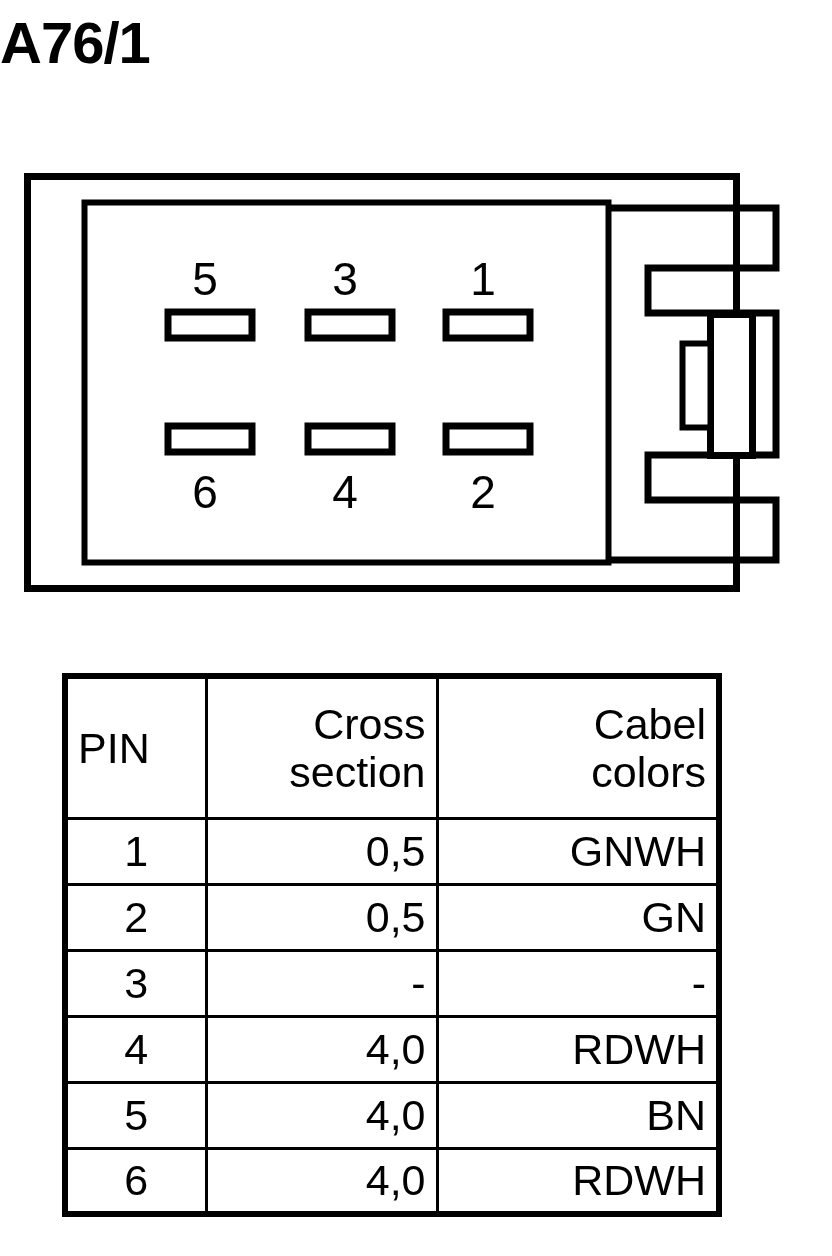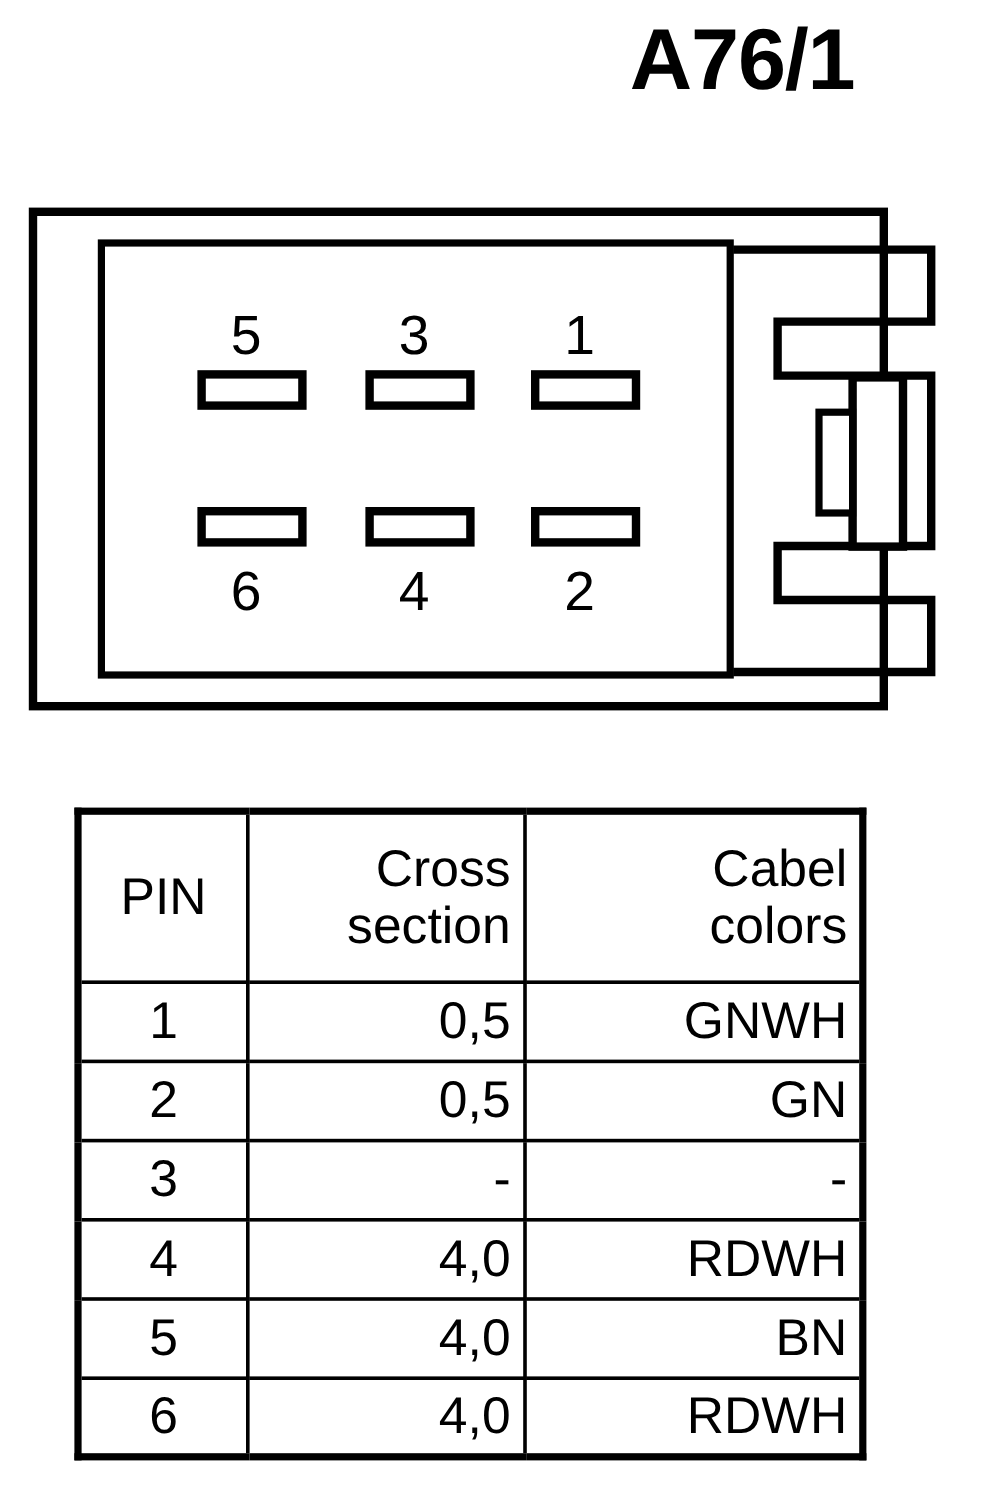--- a/index.html
+++ b/index.html
@@ -13,22 +13,22 @@
     color: #000000;
     position: relative;
     overflow: hidden;
   }
 
   
   .title {
     position: absolute;
     left: 0; top: 14px;
     width: 712px;
-    text-align: right;
-    font-size: 72px;
+    text-align: left;
+    font-size: 58px;
     font-weight: bold;
     letter-spacing: -1px;
     line-height: 1;
     font-family: "Liberation Sans", sans-serif;
   }
 
   
   .connector-wrap {
     position: absolute;
     left: 0; top: 160px;
@@ -64,21 +64,21 @@
   .pintable .outer-top    { border-top-width: 6px; }
   .pintable .outer-bottom { border-bottom-width: 6px; }
   .pintable .outer-left   { border-left-width: 6px; }
   .pintable .outer-right  { border-right-width: 6px; }
 
   .col-pin   { width: 141px; text-align: center; }
   .col-cross { width: 231px; text-align: right; }
   .col-color { width: 282px; text-align: right; }
 
   .pintable thead th { height: 142px; vertical-align: middle; }
-  .pintable thead th.col-pin   { text-align: center; }
+  .pintable thead th.col-pin   { text-align: left; }
   .pintable thead th.col-cross { text-align: right; }
   .pintable thead th.col-color { text-align: right; }
   .pintable tbody td { height: 66px; vertical-align: middle; }
 
   .hdr-line { display: block; }
 </style>
 </head>
 <body>
 
 <div class="title">A76/1</div>

